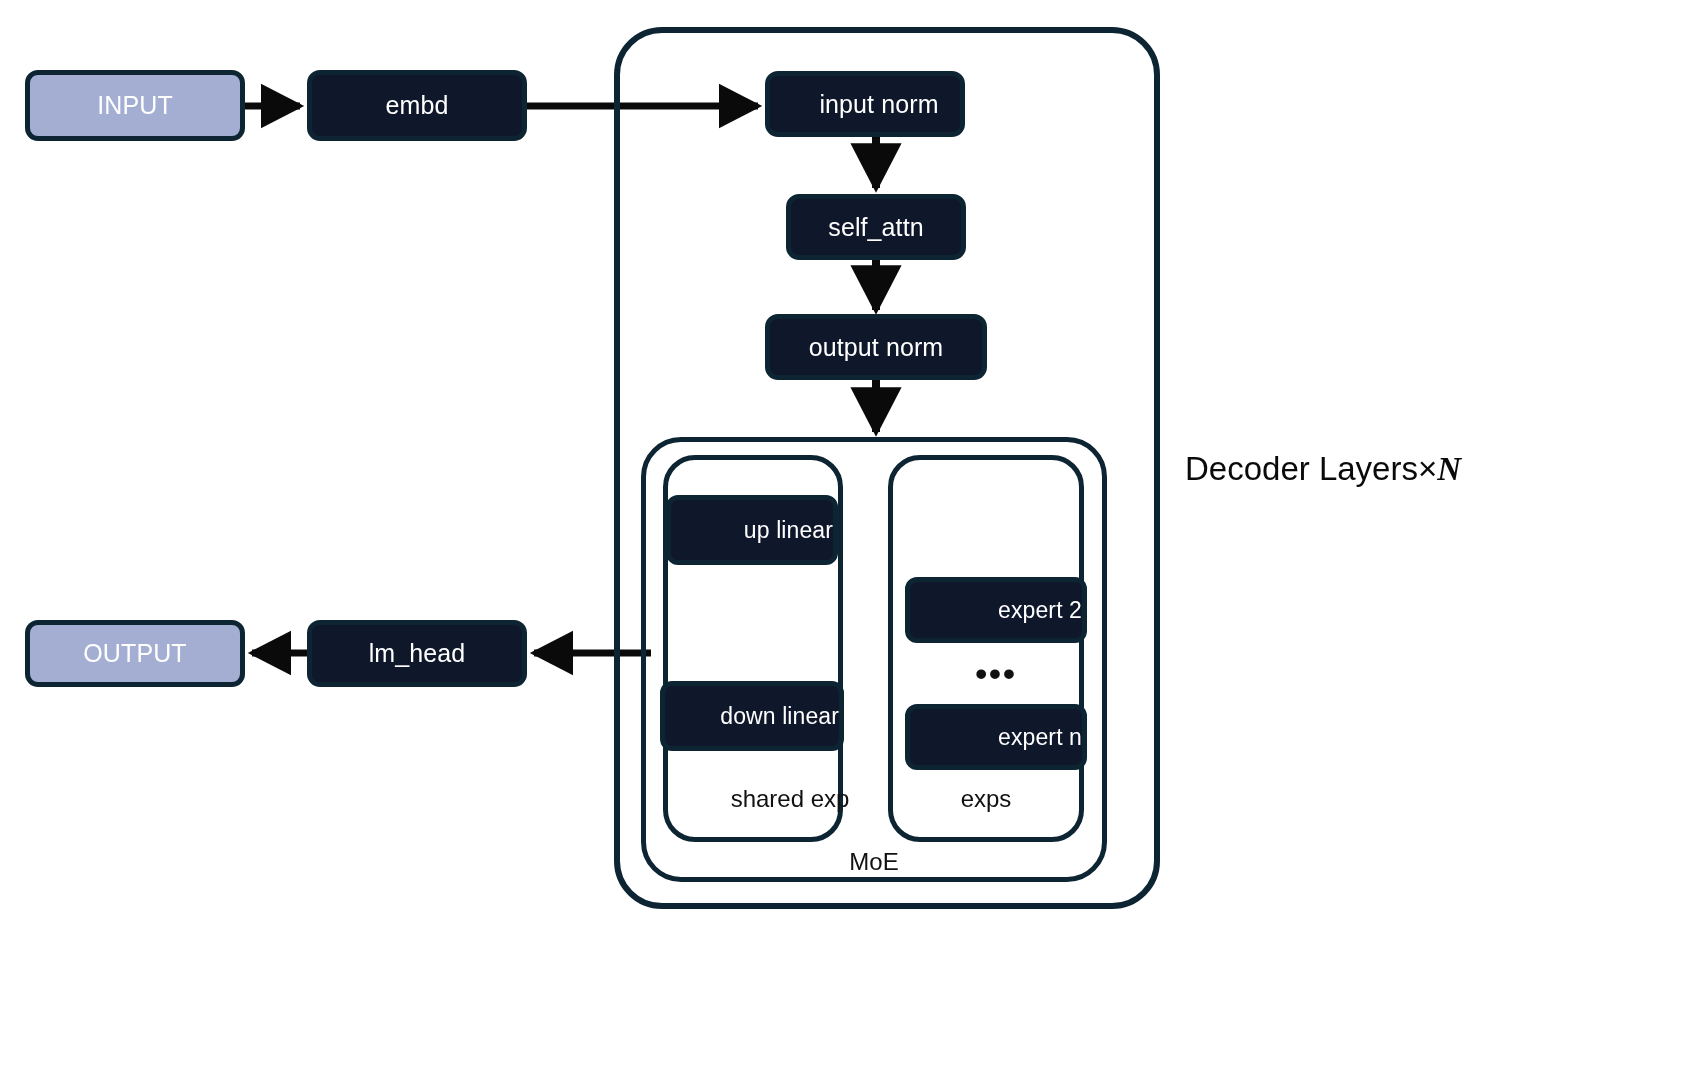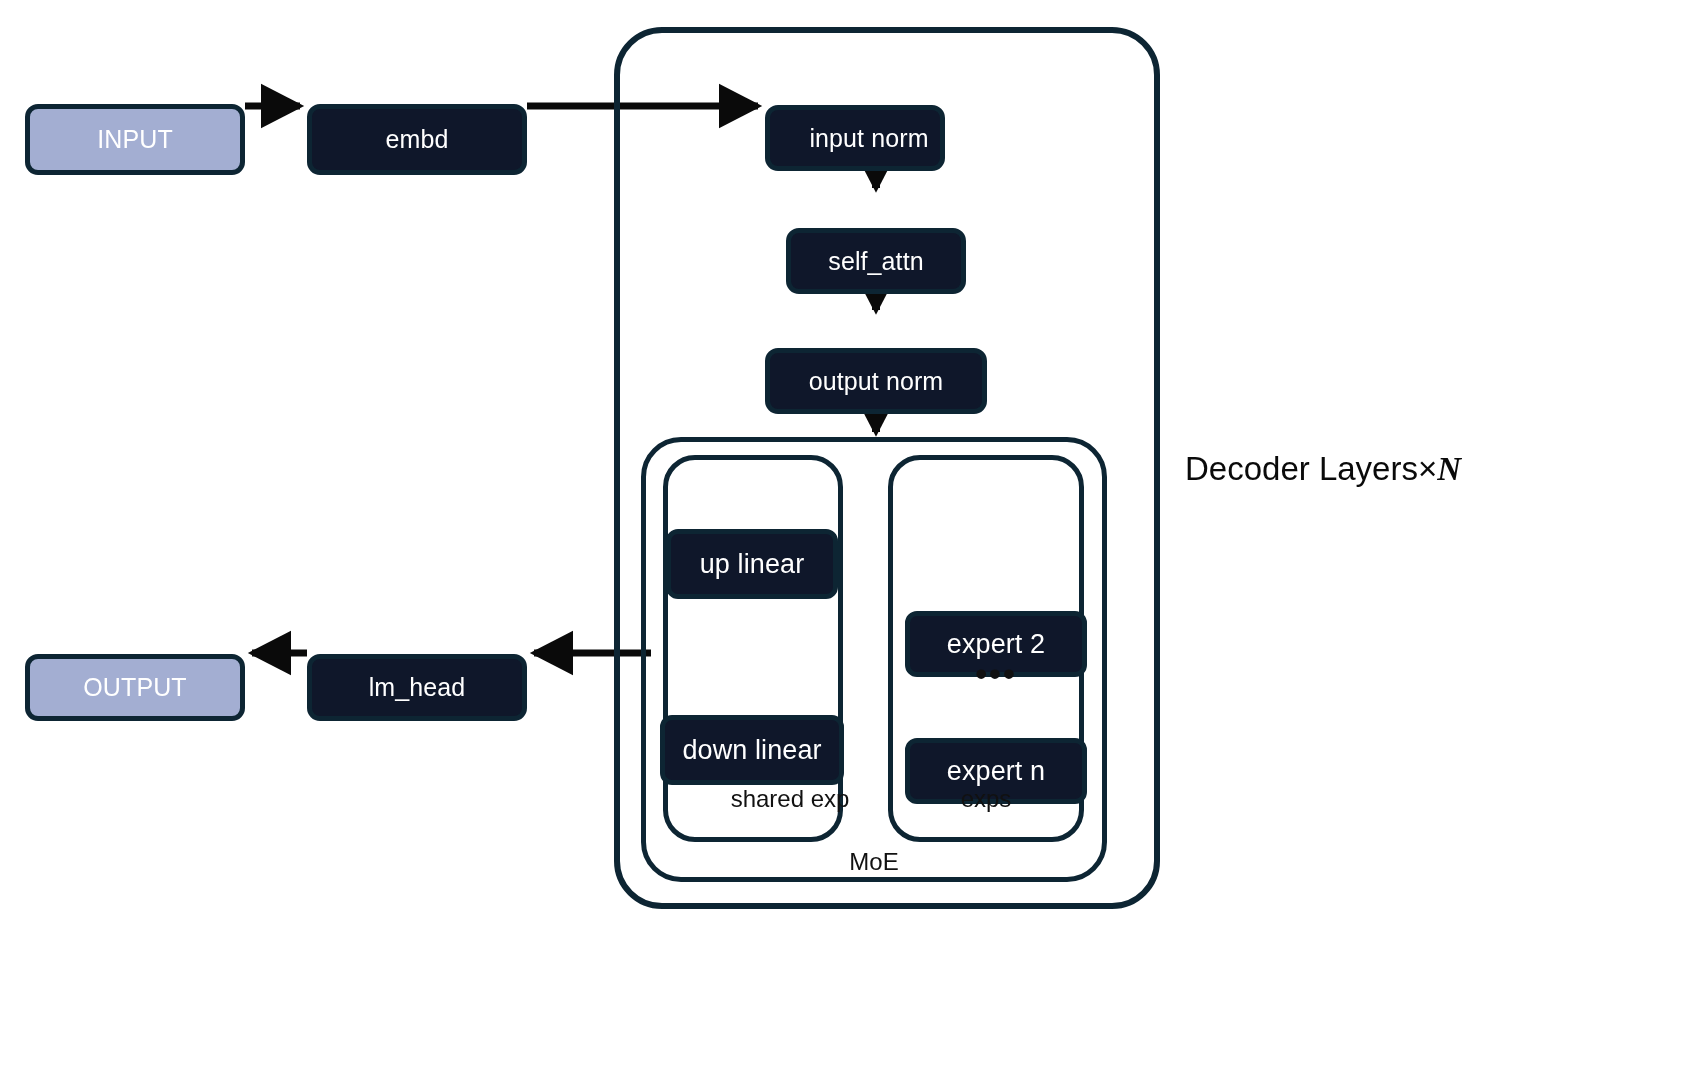--- a/index.html
+++ b/index.html
@@ -35,25 +35,24 @@
     align-items: center;
     justify-content: center;
     border: 5px solid #0d2533;
     border-radius: 13px;
     color: #ffffff;
     font-size: 25px;
     line-height: 1;
     letter-spacing: 0.1px;
     white-space: nowrap;
     z-index: 3;
-    margin-top: 34px;
   }
   .node.blue  { background: #a3aed2; }
   .node.salmon{ background: #0f172a; }
-  .node.small { font-size: 27px; border-width: 5px; border-radius: 12px; }
+  .node.small { font-size: 23px; border-width: 5px; border-radius: 12px; justify-content: flex-end; }
 
   
   .container-box {
     position: absolute;
     box-sizing: border-box;
     border: 5px solid #0d2533;
     background: transparent;
     z-index: 2;
   }
   .decoder-outer {
@@ -134,21 +133,21 @@
   <div class="container-box decoder-outer" style="left:614px; top:27px; width:546px; height:882px;"></div>
 
   <div class="node blue" style="left:25px; top:70px; width:220px; height:71px;">
     <span>INPUT</span>
   </div>
 
   <div class="node salmon" style="left:307px; top:70px; width:220px; height:71px;">
     <span>embd</span>
   </div>
 
-  <div class="node salmon" style="left:765px; top:71px; width:180px; height:66px;padding-left:28px;">
+  <div class="node salmon" style="left:765px; top:71px; width:200px; height:66px;padding-left:28px;">
     <span>input norm</span>
   </div>
 
   <div class="node salmon" style="left:786px; top:194px; width:180px; height:66px;">
     <span>self_attn</span>
   </div>
 
   <div class="node salmon" style="left:765px; top:314px; width:222px; height:66px;">
     <span>output norm</span>
   </div>

